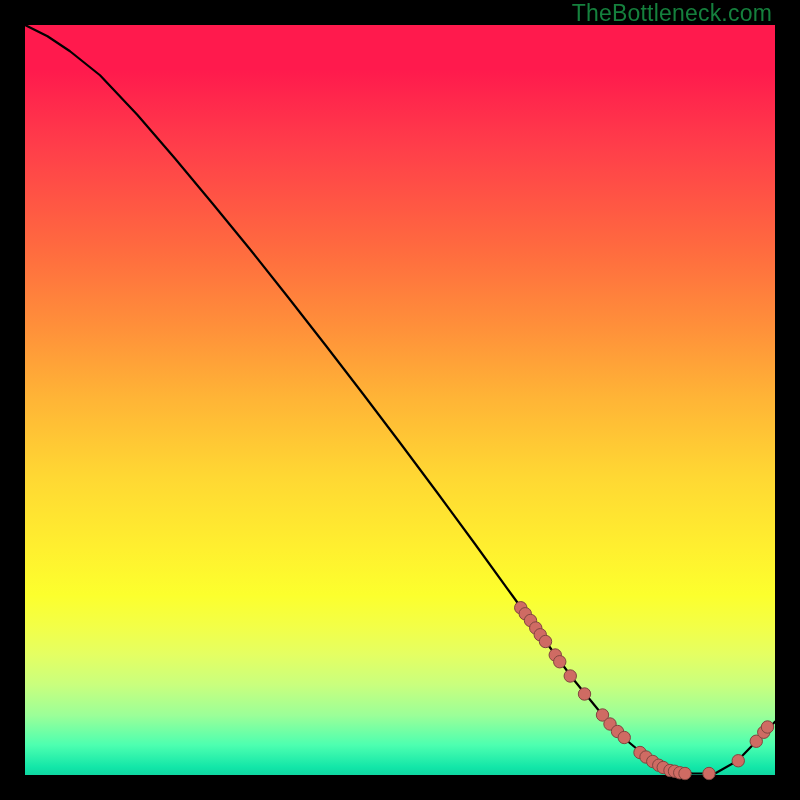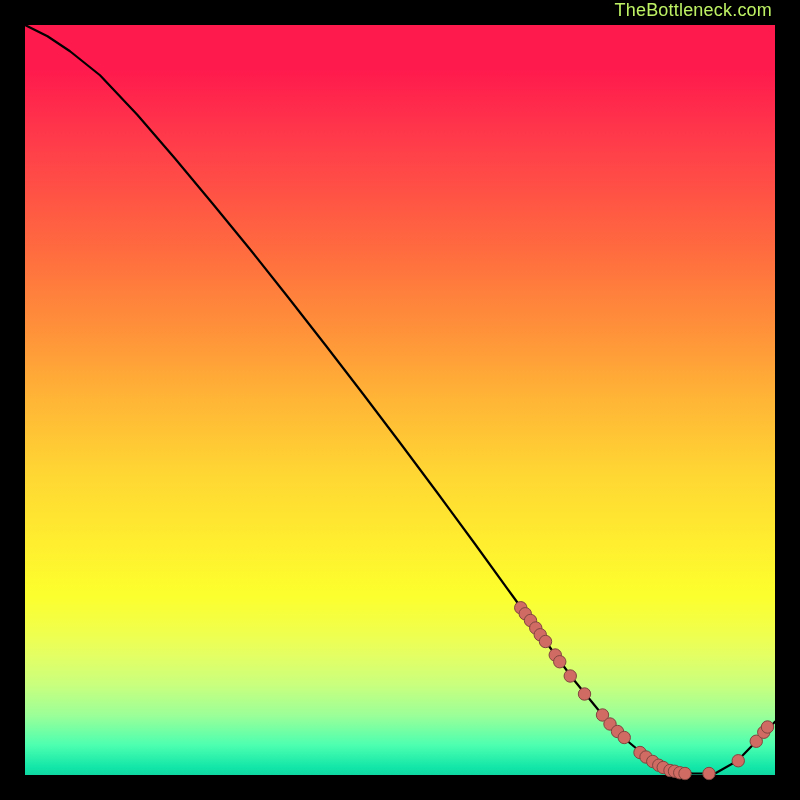--- a/index.html
+++ b/index.html
@@ -42,22 +42,22 @@
     position: absolute;
     left: 0; top: 0;
     width: 100%; height: 100%;
     overflow: visible;
   }
 
   .watermark {
     position: absolute;
     top: 0px;
     right: 28px;
-    color: #bef264;
-    font-size: 18px;
+    color: #15803d;
+    font-size: 23px;
     font-weight: 400;
     letter-spacing: 0.2px;
   }
 
   .dot {
     fill: #cf6b63;
     stroke: #814640;
     stroke-width: 1;
   }
 </style>

